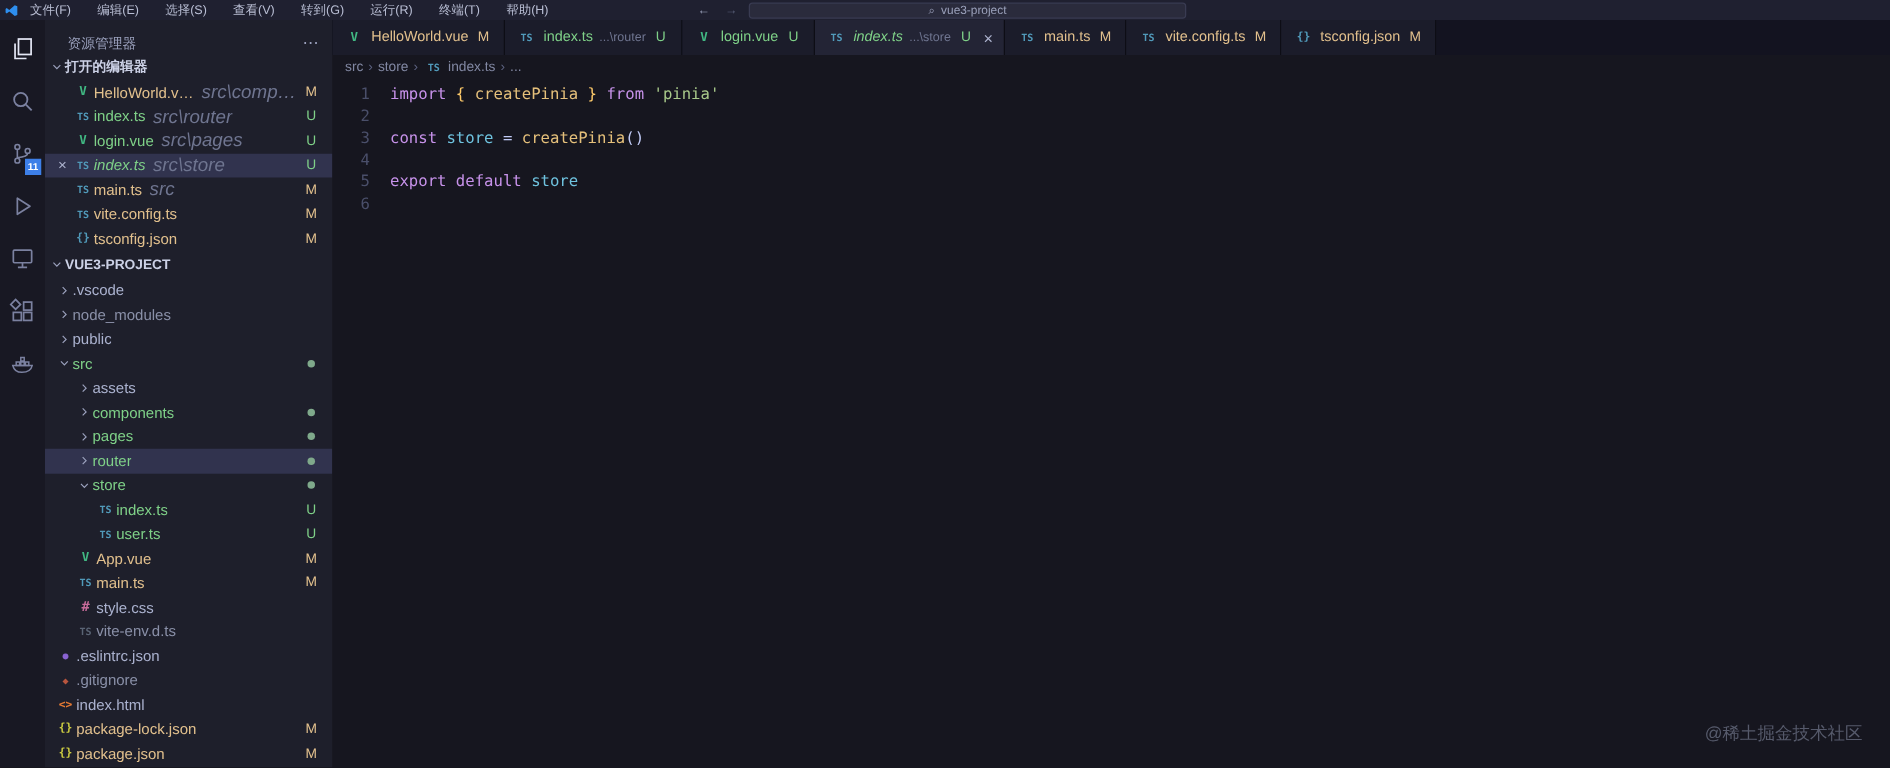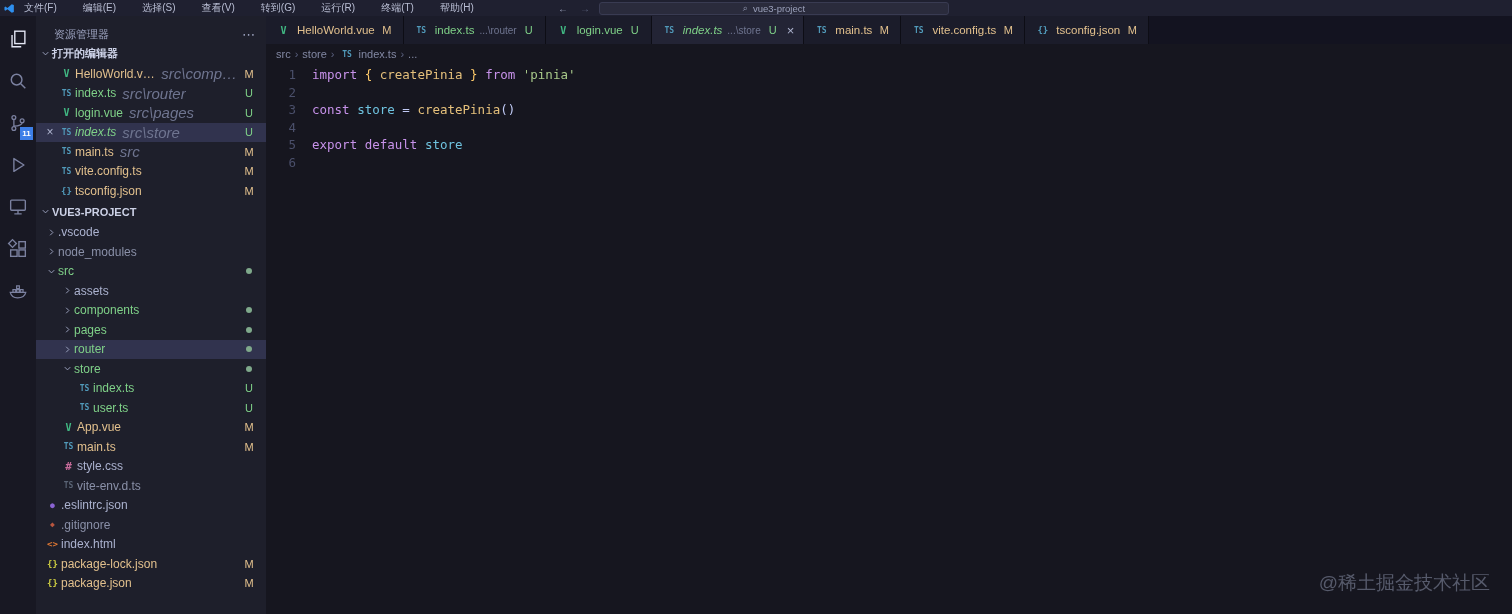--- a/index.html
+++ b/index.html
@@ -23,21 +23,21 @@
   *{margin:0;padding:0;box-sizing:border-box;}
   html,body{width:1512px;height:614px;overflow:hidden;background:var(--editor);
     font-family:"Liberation Sans","DejaVu Sans",sans-serif;color:var(--text);}
   .app{width:1512px;height:614px;display:flex;flex-direction:column;}
 
   
   .titlebar{height:16px;background:var(--titlebar);display:flex;align-items:center;
     font-size:10px;color:#b9bed4;flex:none;position:relative;}
   .tb-logo{width:18px;display:flex;justify-content:center;flex:none;}
   .tb-logo svg{width:11px;height:11px;}
-  .menus{display:flex;gap:14px;}
+  .menus{display:flex;gap:9px;}
   .menu-item{padding:0 6px;white-space:nowrap;cursor:default;}
   .tb-center{position:absolute;left:555px;display:flex;align-items:center;gap:6px;}
   .nav-arrow{font-size:10px;color:#9aa0ba;padding:0 3px;}
   .nav-arrow.fwd{color:#585e78;}
   .searchbox{width:350px;height:13px;background:#2a2b3c;border:1px solid #393b52;border-radius:3px;
     display:flex;align-items:center;justify-content:center;gap:5px;font-size:9.5px;color:#9aa0ba;}
   .searchbox .mag{font-size:9px;line-height:1;}
 
   .body{flex:1;display:flex;min-height:0;}
 
@@ -110,21 +110,21 @@
   .ln{width:46px;text-align:right;padding-right:16px;color:#4a4f6a;flex:none;user-select:none;}
   .lc{white-space:pre;}
   .tk-kw{color:#c792ea;}
   .tk-fn{color:#e5c07b;}
   .tk-br{color:#ffcb6b;}
   .tk-str{color:#a8c98a;}
   .tk-var{color:#6fc3df;}
   .tk-op{color:#c0caf5;}
   .tk-pl{color:#c0caf5;}
 
-  .watermark{position:absolute;right:22px;bottom:18px;font-size:19px;color:#565a6b;pointer-events:none;}
+  .watermark{position:absolute;right:22px;bottom:18px;font-size:14px;color:#565a6b;pointer-events:none;}
 </style>
 </head>
 <body>
 
 <div class="app">
 
   <div class="titlebar">
     <span class="tb-logo">
       <svg viewBox="0 0 24 24">
           <path d="M17 2.5l4.5 2v15l-4.5 2-9.5-8-4.5 3.5L1 15.2v-6L3 7.5 7.5 11z" fill="#2e8fef"></path>
@@ -291,20 +291,29 @@
           <div class="row tree-row" style="padding-left: 8px;">
             <span class="chev">
               <svg viewBox="0 0 16 16" fill="none" stroke="currentColor" stroke-width="1.4">
                 <path d="M6 4l4 4-4 4"></path>
               </svg>
             </span>
             <span class="name dim">node_modules</span>
             <span class="spacer"></span>
           </div>
           <div class="row tree-row" style="padding-left: 8px;">
+            <span class="chev">
+              <svg viewBox="0 0 16 16" fill="none" stroke="currentColor" stroke-width="1.4">
+                <path d="M6 4l4 4-4 4"></path>
+              </svg>
+            </span>
+            <span class="name">public</span>
+            <span class="spacer"></span>
+          </div>
+          <div class="row tree-row" style="padding-left: 8px;">
             <span class="chev open">
               <svg viewBox="0 0 16 16" fill="none" stroke="currentColor" stroke-width="1.4">
                 <path d="M6 4l4 4-4 4"></path>
               </svg>
             </span>
             <span class="name git-u">src</span>
             <span class="spacer"></span>
             <span class="dot"></span>
           </div>
           <div class="row tree-row" style="padding-left: 24px;">

